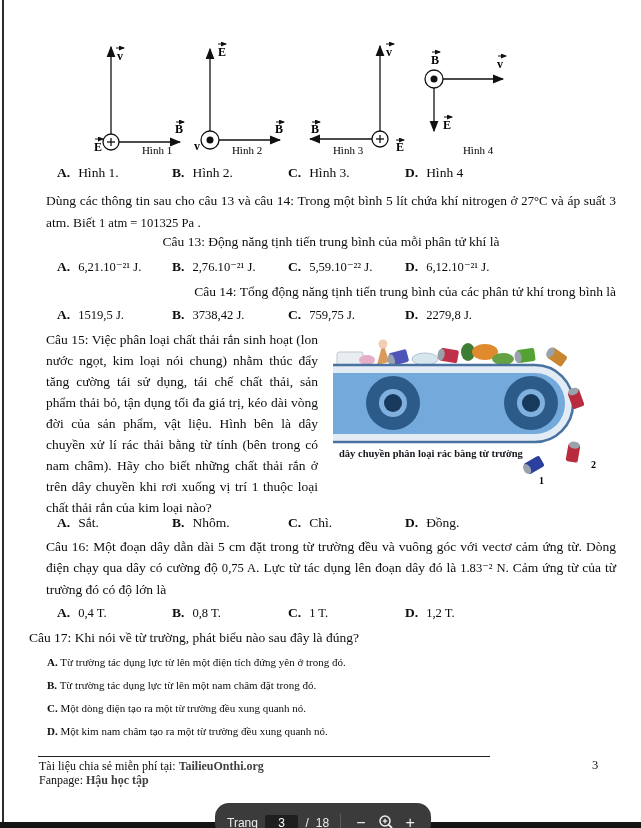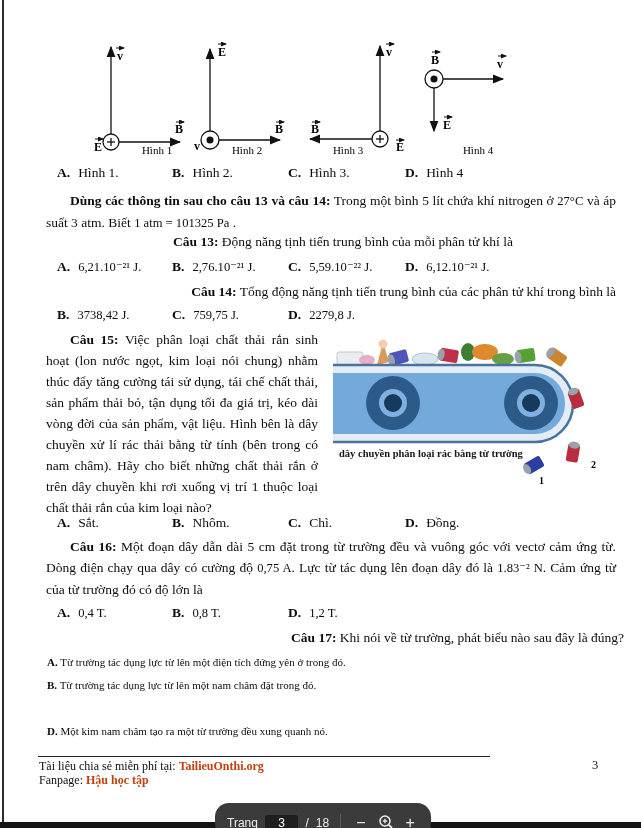--- a/index.html
+++ b/index.html
@@ -1,34 +1,34 @@
 <!DOCTYPE html>
 <html><head>
 <meta charset="utf-8">
 <style>
   html,body{margin:0;padding:0;background:#ffffff;}
   .page{position:relative;width:641px;height:828px;background:#ffffff;overflow:hidden;
         font-family:"Liberation Serif","DejaVu Serif",serif;color:#0d0d0d;}
   .left-line{position:absolute;left:2px;top:0;width:2px;height:822px;background:#2b2b2b;}
   .bottom-bar{position:absolute;left:0;top:822px;width:641px;height:6px;background:#141414;}
   .para{position:absolute;font-size:13.5px;line-height:21px;text-align:justify;}
-  .para b{font-weight:bold;margin-left:24px;}
+  .para b{font-weight:normal;}
   .m{font-size:12.6px;}
   .opts{position:absolute;left:57px;width:570px;display:grid;
         grid-template-columns:115px 116px 117px auto;font-size:13.5px;line-height:20px;}
   .opts .k{font-weight:bold;}
   .opts .v{margin-left:8px;}
   .stmt{position:absolute;left:47px;font-size:11px;line-height:20px;}
   .stmt .k{font-weight:bold;}
   svg text{font-family:"Liberation Serif","DejaVu Serif",serif;}
   .figures{position:absolute;left:70px;top:30px;width:540px;height:132px;}
   .conveyor{position:absolute;left:333px;top:337px;width:307px;height:155px;}
   .footer-line{position:absolute;left:38px;top:756px;width:452px;border-top:1.5px solid #222;}
   .footer-row{position:absolute;left:39px;font-size:12px;line-height:14px;}
-  .red-link{color:#c2410c;font-weight:bold;}
+  .red-link{color:#404040;font-weight:bold;}
   .page-num{position:absolute;left:592px;top:758px;font-size:12.5px;}
   .toolbar{position:absolute;left:215px;top:803px;width:216px;height:34px;background:#3b3b3b;
            border-radius:14px;z-index:5;display:flex;align-items:center;padding:0 12px;
            box-sizing:border-box;gap:7px;font-family:"Liberation Sans","DejaVu Sans",sans-serif;
            color:#ededed;font-size:12px;padding-top:6px;}
   .tb-pagebox{background:#1f1f1f;color:#fff;width:38px;height:16px;line-height:16px;
               text-align:center;border-radius:2px;font-size:12px;}
   .tb-div{width:1px;height:18px;background:#5c5c5c;margin:0 4px;}
   .tb-btn{font-size:16px;color:#efefef;width:20px;text-align:center;line-height:16px;}
 </style>
@@ -124,20 +124,21 @@
     <div><span class="k">A.</span><span class="v m">6,21.10⁻²¹ J.</span></div>
     <div><span class="k">B.</span><span class="v m">2,76.10⁻²¹ J.</span></div>
     <div><span class="k">C.</span><span class="v m">5,59.10⁻²² J.</span></div>
     <div><span class="k">D.</span><span class="v m">6,12.10⁻²¹ J.</span></div>
   </div>
 
   <div class="para" style="left:46px;top:281px;width:570px;text-align:right">
     <b>Câu 14:</b><span> Tổng động năng tịnh tiến trung bình của các phân tử khí trong bình là</span>
   </div>
   <div class="opts" style="top:305px">
+    <div><span class="k">A.</span><span class="v m">1519,5 J.</span></div>
     <div><span class="k">B.</span><span class="v m">3738,42 J.</span></div>
     <div><span class="k">C.</span><span class="v m">759,75 J.</span></div>
     <div><span class="k">D.</span><span class="v m">2279,8 J.</span></div>
   </div>
 
   <div class="para" style="left:46px;top:329px;width:272px">
     <b>Câu 15:</b><span> Việc phân loại chất thải rắn sinh hoạt (lon nước ngọt, kim loại nói chung) nhằm thúc đẩy tăng cường tái sử dụng, tái chế chất thải, sản phẩm thải bỏ, tận dụng tối đa giá trị, kéo dài vòng đời của sản phẩm, vật liệu. Hình bên là dây chuyền xử lí rác thải bằng từ tính (bên trong có nam châm). Hãy cho biết những chất thải rắn ở trên dây chuyền khi rơi xuống vị trí 1 thuộc loại chất thải rắn của kim loại nào?</span>
   </div>
 
   <svg class="conveyor" viewBox="0 0 307 155">
@@ -205,28 +206,30 @@
     <div><span class="k">C.</span><span class="v">Chì.</span></div>
     <div><span class="k">D.</span><span class="v">Đồng.</span></div>
   </div>
 
   <div class="para" style="left:46px;top:536px;width:570px">
     <b>Câu 16:</b><span> Một đoạn dây dẫn dài 5 cm đặt trong từ trường đều và vuông góc với vectơ cảm ứng từ. Dòng điện chạy qua dây có cường độ </span><span class="m">0,75 A</span><span>. Lực từ tác dụng lên đoạn dây đó là </span><span class="m">1.83⁻² N</span><span>. Cảm ứng từ của từ trường đó có độ lớn là</span>
   </div>
   <div class="opts" style="top:603px">
     <div><span class="k">A.</span><span class="v m">0,4 T.</span></div>
     <div><span class="k">B.</span><span class="v m">0,8 T.</span></div>
+    <div><span class="k">C.</span><span class="v m">1 T.</span></div>
     <div><span class="k">D.</span><span class="v m">1,2 T.</span></div>
   </div>
 
-  <div class="para" style="left:54px;top:627px;width:570px;text-align:right">
+  <div class="para" style="left:29px;top:627px;width:570px;text-align:left">
     <b>Câu 17:</b><span> Khi nói về từ trường, phát biểu nào sau đây là đúng?</span>
   </div>
   <div class="stmt" style="top:652px"><span class="k">A.</span><span> Từ trường tác dụng lực từ lên một điện tích đứng yên ở trong đó.</span></div>
   <div class="stmt" style="top:675px"><span class="k">B.</span><span> Từ trường tác dụng lực từ lên một nam châm đặt trong đó.</span></div>
+  <div class="stmt" style="top:698px"><span class="k">C.</span><span> Một dòng điện tạo ra một từ trường đều xung quanh nó.</span></div>
   <div class="stmt" style="top:721px"><span class="k">D.</span><span> Một kim nam châm tạo ra một từ trường đều xung quanh nó.</span></div>
 
   <div class="footer-line"></div>
   <div class="footer-row" style="top:759px">
     <span>Tài liệu chia sẻ miễn phí tại: </span><span class="red-link">TailieuOnthi.org</span>
   </div>
   <div class="footer-row" style="top:773px">
     <span>Fanpage: </span><span class="red-link">Hậu học tập</span>
   </div>
   <div class="page-num">3</div>

